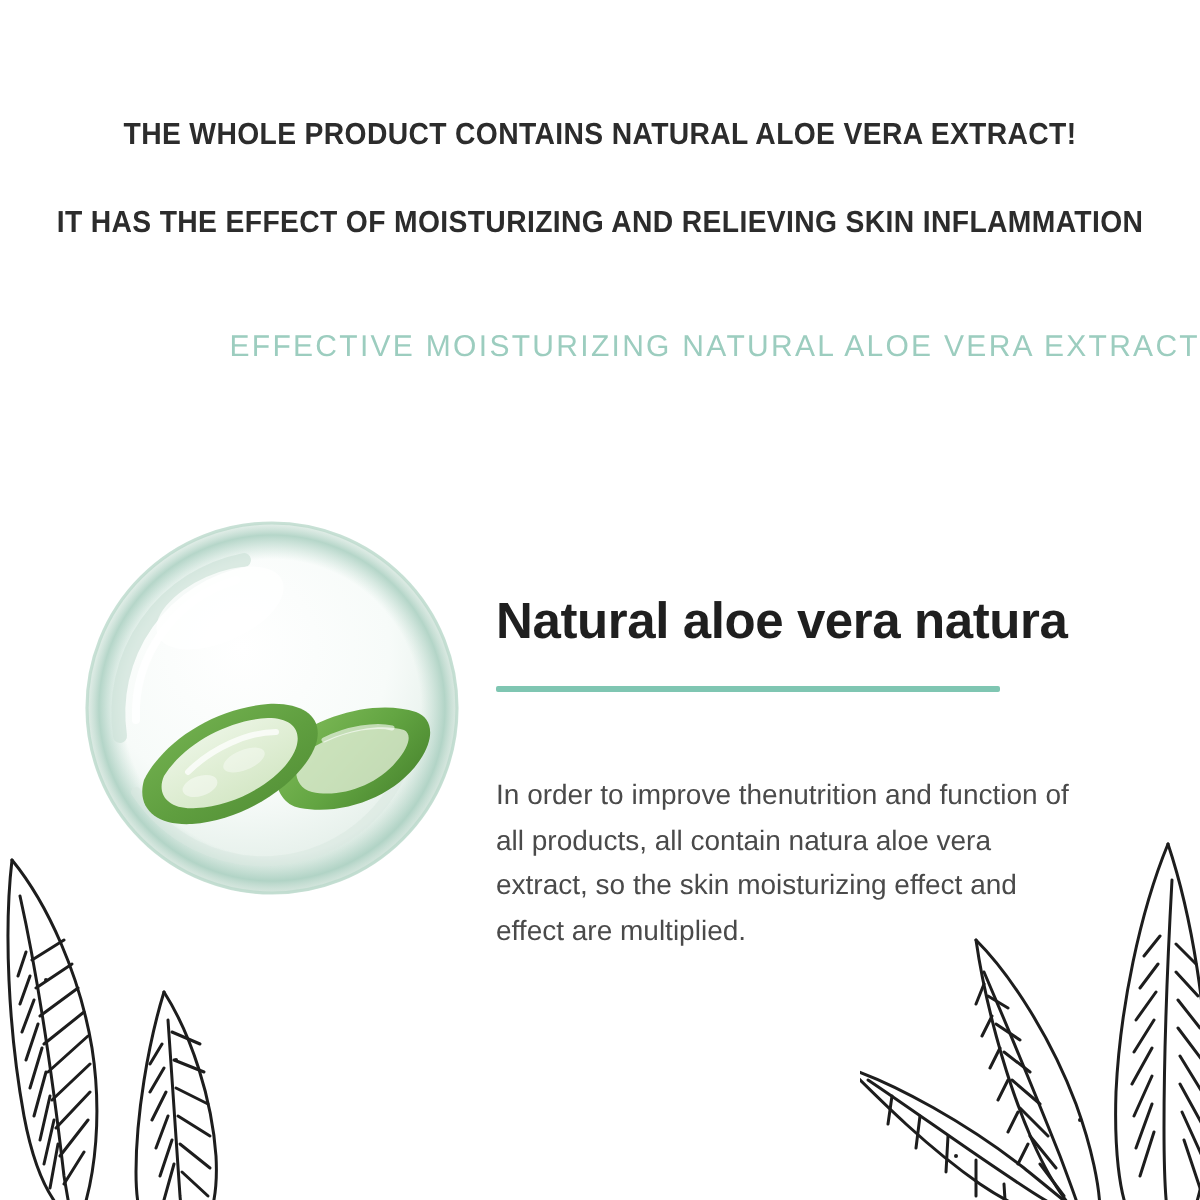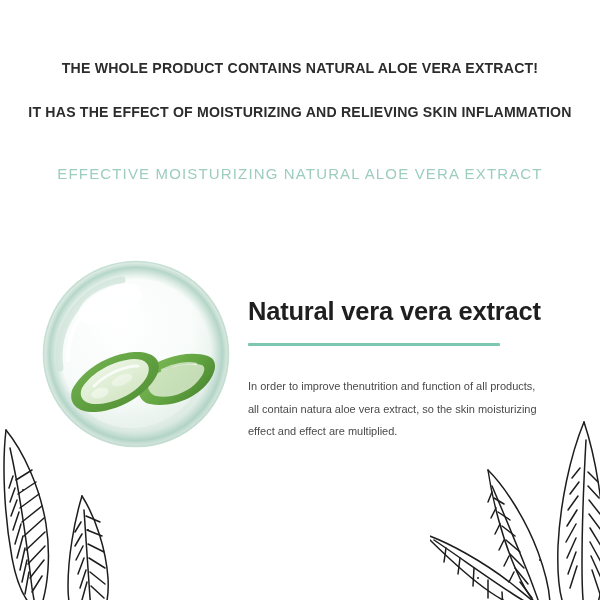--- a/index.html
+++ b/index.html
@@ -48,21 +48,21 @@
     font-size: 15.2px;
     line-height: 20px;
     margin-top: 24px;
   }
 
   .subheadline {
     position: absolute;
     top: 165px;
     left: 0;
     width: 600px;
-    text-align: center;
+    text-align: right;
     font-family: "Liberation Sans", sans-serif;
     font-weight: normal;
     font-size: 15px;
     letter-spacing: 1.15px;
     color: #9ccdbf;
     text-transform: uppercase;
     white-space: nowrap;
   }
 
   
@@ -92,25 +92,25 @@
     white-space: nowrap;
   }
   .title-rule {
     margin-top: 17px;
     width: 252px;
     height: 3px;
     background: #7fc6b2;
     border-radius: 1px;
   }
   .content-body {
-    margin-top: 29px;
+    margin-top: 40px;
     width: 292px;
     font-family: "Liberation Sans", sans-serif;
     font-weight: normal;
-    font-size: 11px;
+    font-size: 14px;
     line-height: 22.5px;
     color: #4a4a4a;
   }
 
   
   .leaves-left {
     position: absolute;
     left: -4px;
     top: 418px;
     width: 190px;
@@ -192,21 +192,21 @@
         <path d="M56 130 C68 118 86 110 100 110" fill="none" stroke="#ffffff" stroke-width="3" opacity="0.75" stroke-linecap="round"></path>
         <ellipse cx="62" cy="137" rx="9" ry="5" fill="#ffffff" opacity="0.45" transform="rotate(-18 62 137)"></ellipse>
         <ellipse cx="84" cy="124" rx="11" ry="5" fill="#ffffff" opacity="0.4" transform="rotate(-22 84 124)"></ellipse>
       </g>
 
       <ellipse cx="72" cy="48" rx="34" ry="17" fill="#ffffff" opacity="0.75" transform="rotate(-24 72 48)"></ellipse>
     </svg>
   </div>
 
   <div class="content-col">
-    <div class="content-title">Natural vera vera extract</div>
+    <div class="content-title">Natural aloe vera natura</div>
     <div class="title-rule"></div>
     <div class="content-body">In order to improve thenutrition and function of all products, all contain natura aloe vera extract, so the skin moisturizing effect and effect are multiplied.</div>
   </div>
 
   <div class="leaves-left">
     <svg class="leaf-svg" viewBox="0 0 190 186" xmlns="http://www.w3.org/2000/svg">
       <g fill="none" stroke="#1d1d1d" stroke-width="1.5" stroke-linecap="round" stroke-linejoin="round">
 
         <path d="M10 12 C6 46 8 96 16 140 C22 172 32 186 40 192"></path>
         <path d="M10 12 C28 34 44 70 50 106 C55 138 52 170 44 192"></path>

